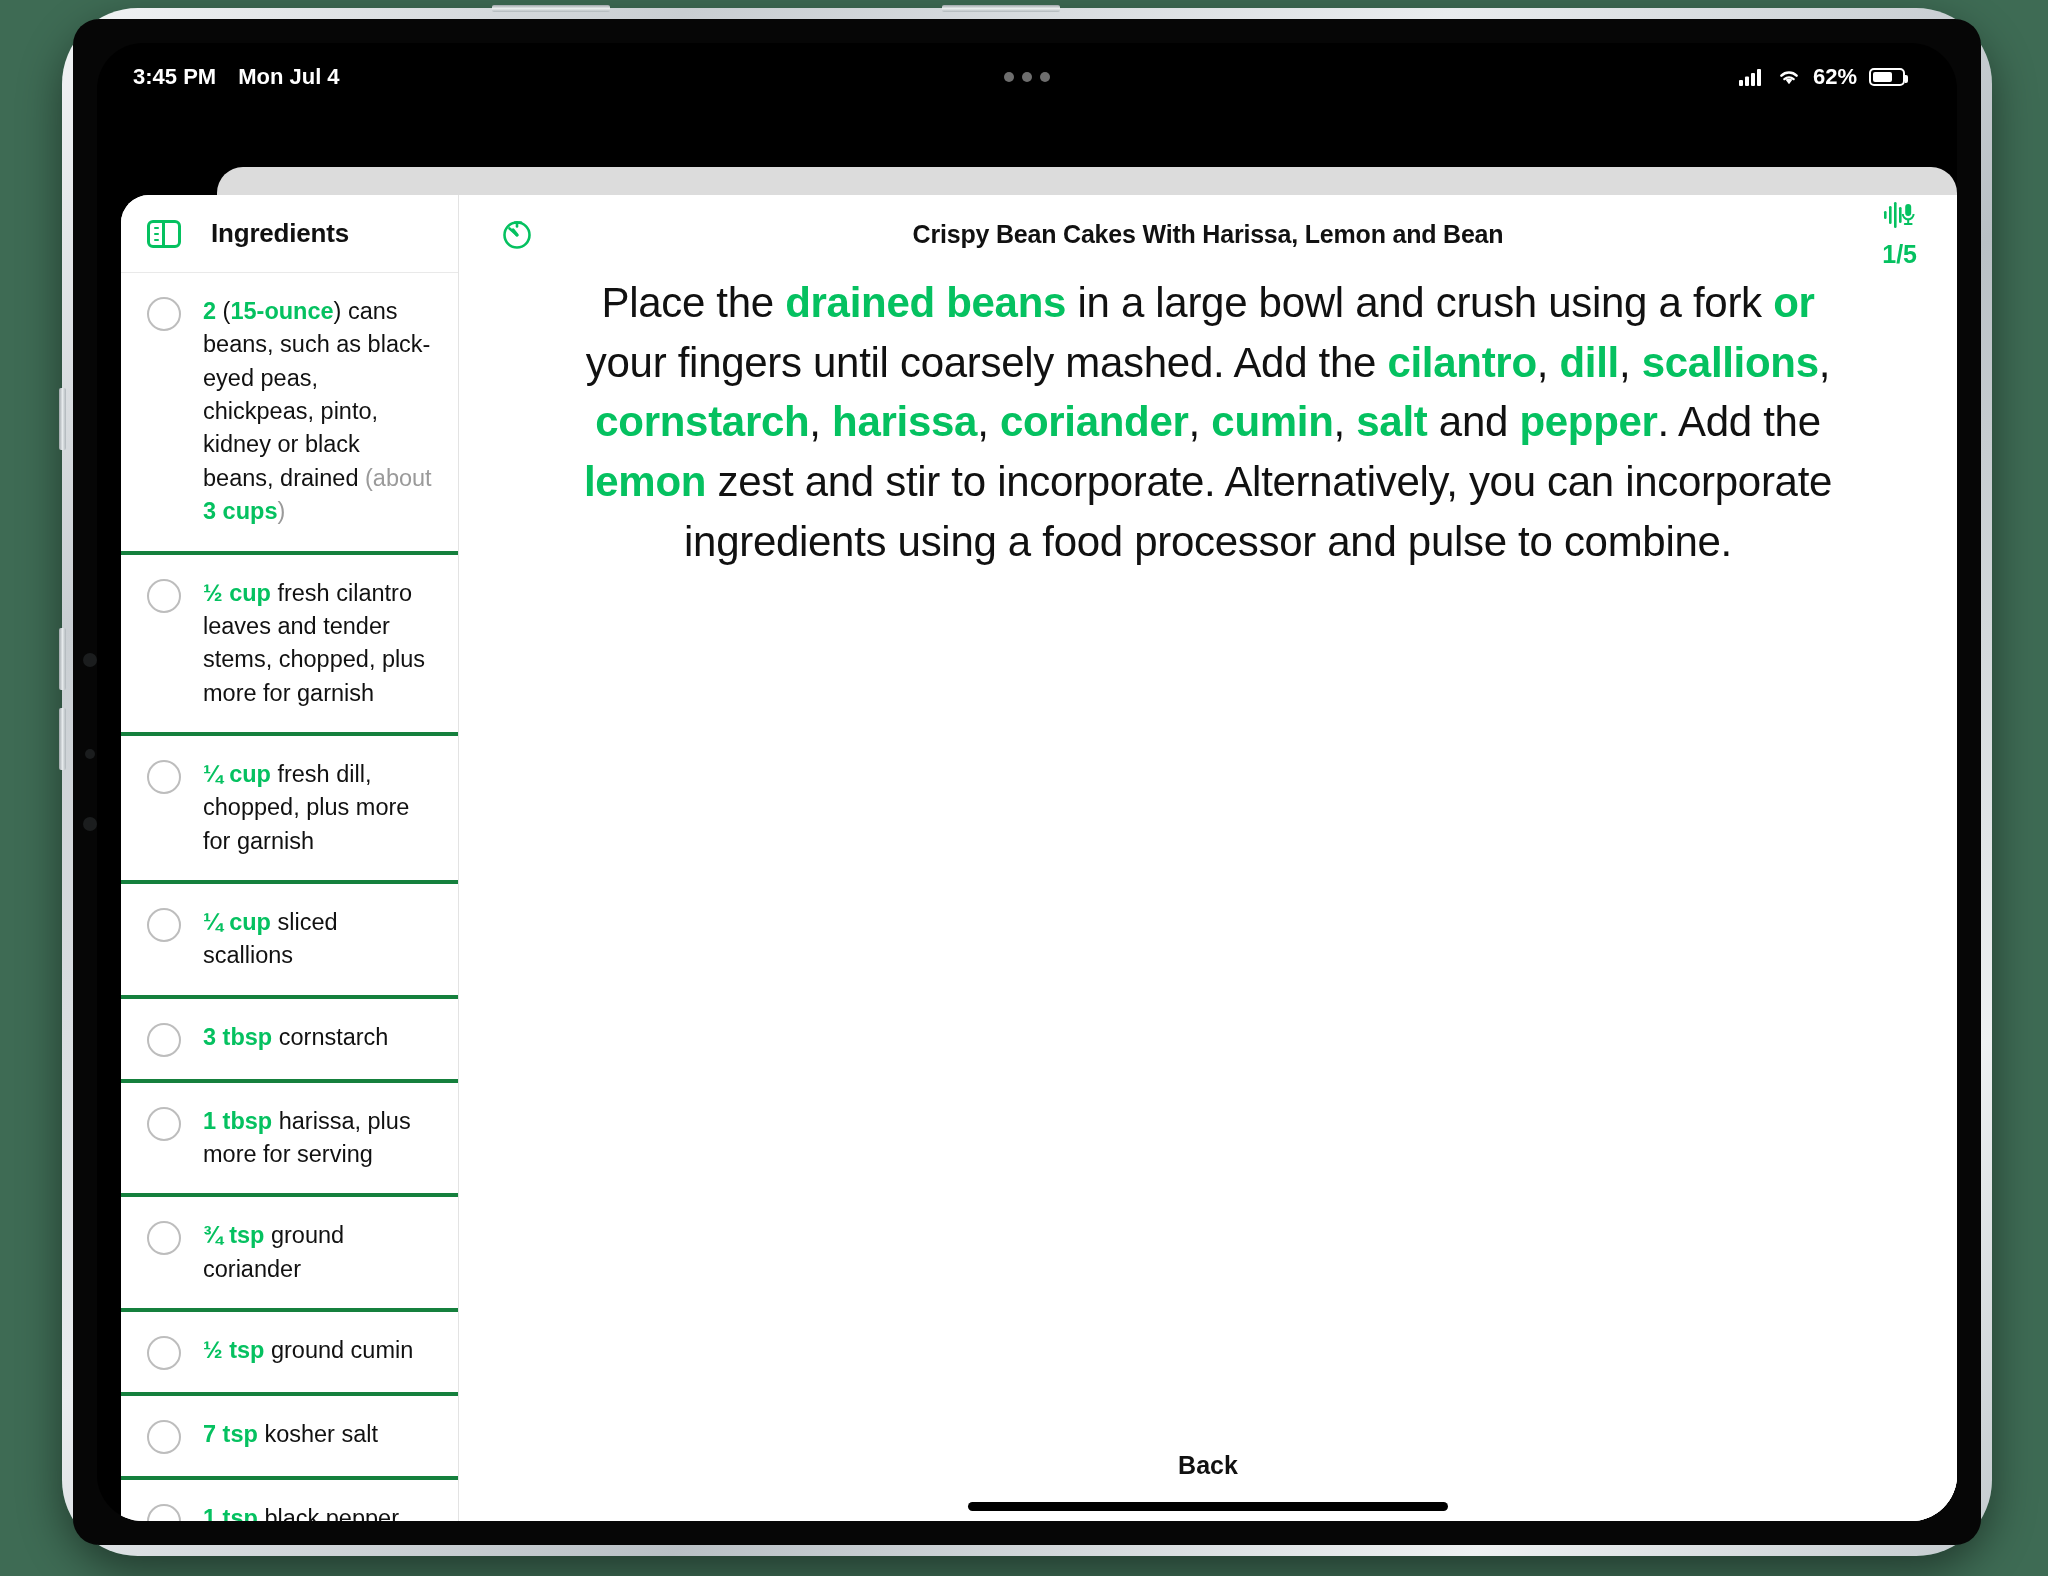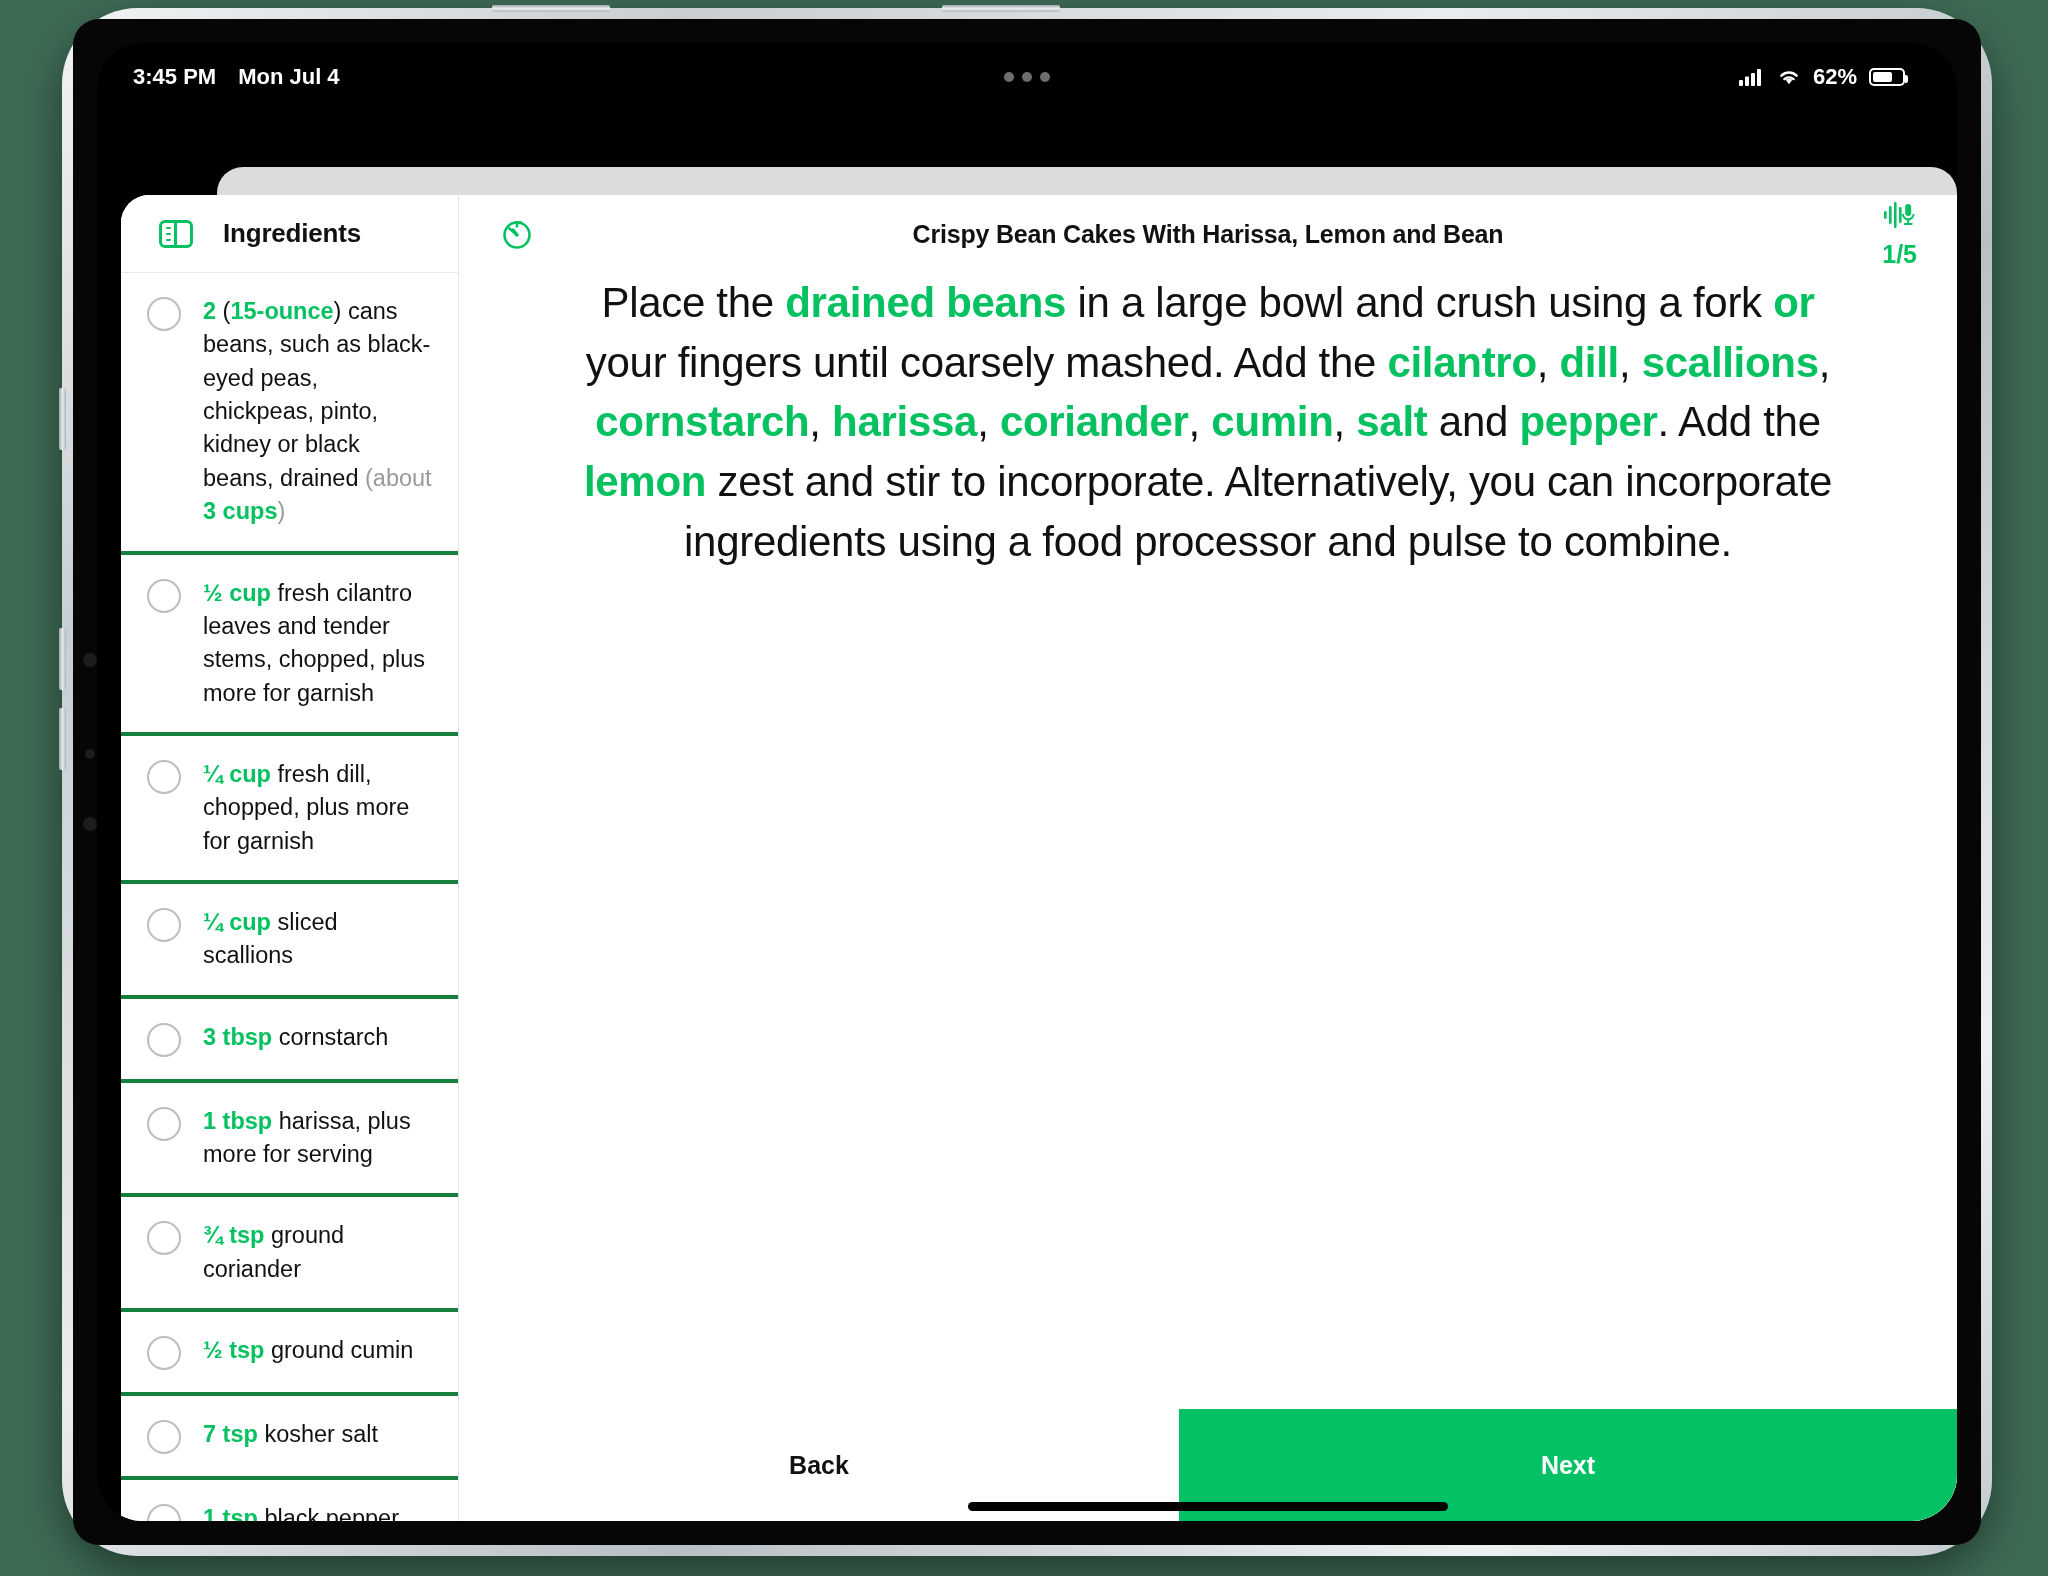--- a/index.html
+++ b/index.html
@@ -61,21 +61,21 @@
   }
   .card {
     position: absolute; left: 24px; top: 152px; right: 0; bottom: 0;
     background: #fff; border-radius: 28px 0 0 0; overflow: hidden;
     display: flex;
   }
 
   
   .sidebar { width: 338px; flex: 0 0 338px; border-right: 1px solid #e3e3e3; background:#fff;
              display:flex; flex-direction: column; }
-  .sidebar-header { height: 78px; display: flex; align-items: center; gap: 30px; padding: 0 38px;
+  .sidebar-header { height: 78px; display: flex; align-items: center; gap: 30px; padding: 0 26px;
                     border-bottom: 1px solid #e9e9e9; flex: 0 0 78px;}
   .sidebar-title { font-size: 26px; font-weight: 700; color: #111; letter-spacing: -.2px;}
   .panel-icon { width: 34px; height: 28px; border: 3px solid #05c160; border-radius: 6px; position: relative; flex:0 0 auto;}
   .panel-icon::after { content:""; position:absolute; left: 12px; top: -3px; bottom: -3px; width: 3px; background:#05c160;}
   .panel-lines { position:absolute; left: 4px; top: 4px; width: 5px; }
   .panel-lines i { display:block; height: 2.5px; background:#05c160; margin-bottom: 3.5px; border-radius:1px;}
 
   .ing-list { flex: 1; overflow: hidden; }
   .ing-item { display: flex; gap: 22px; padding: 22px 26px 22px 26px; border-bottom: 4px solid #15803d; align-items: flex-start;}
   .ing-check { width: 34px; height: 34px; flex: 0 0 34px; border: 2.5px solid #bdbdbd; border-radius: 50%; margin-top: 2px; background:#fff;}
@@ -238,21 +238,20 @@
                 <span class="voice-count">1/5</span>
               </span>
             </div>
 
             <div class="step-area">
               <div class="step-text"><span>Place the </span><b>drained beans</b><span> in a large bowl and crush using a fork </span><b>or</b><span> your fingers until coarsely mashed. Add the </span><b>cilantro</b><span>, </span><b>dill</b><span>, </span><b>scallions</b><span>, </span><b>cornstarch</b><span>, </span><b>harissa</b><span>, </span><b>coriander</b><span>, </span><b>cumin</b><span>, </span><b>salt</b><span> and </span><b>pepper</b><span>. Add the </span><b>lemon</b><span> zest and stir to incorporate. Alternatively, you can incorporate ingredients using a food processor and pulse to combine.</span></div>
             </div>
 
             <div class="footer">
               <div class="back-btn">Back</div>
-              <div class="next-btn">Next</div>
               <div class="home-indicator"></div>
             </div>
           </div>
 
         </div>
       </div>
     </div>
   </div>
 </div>
 

